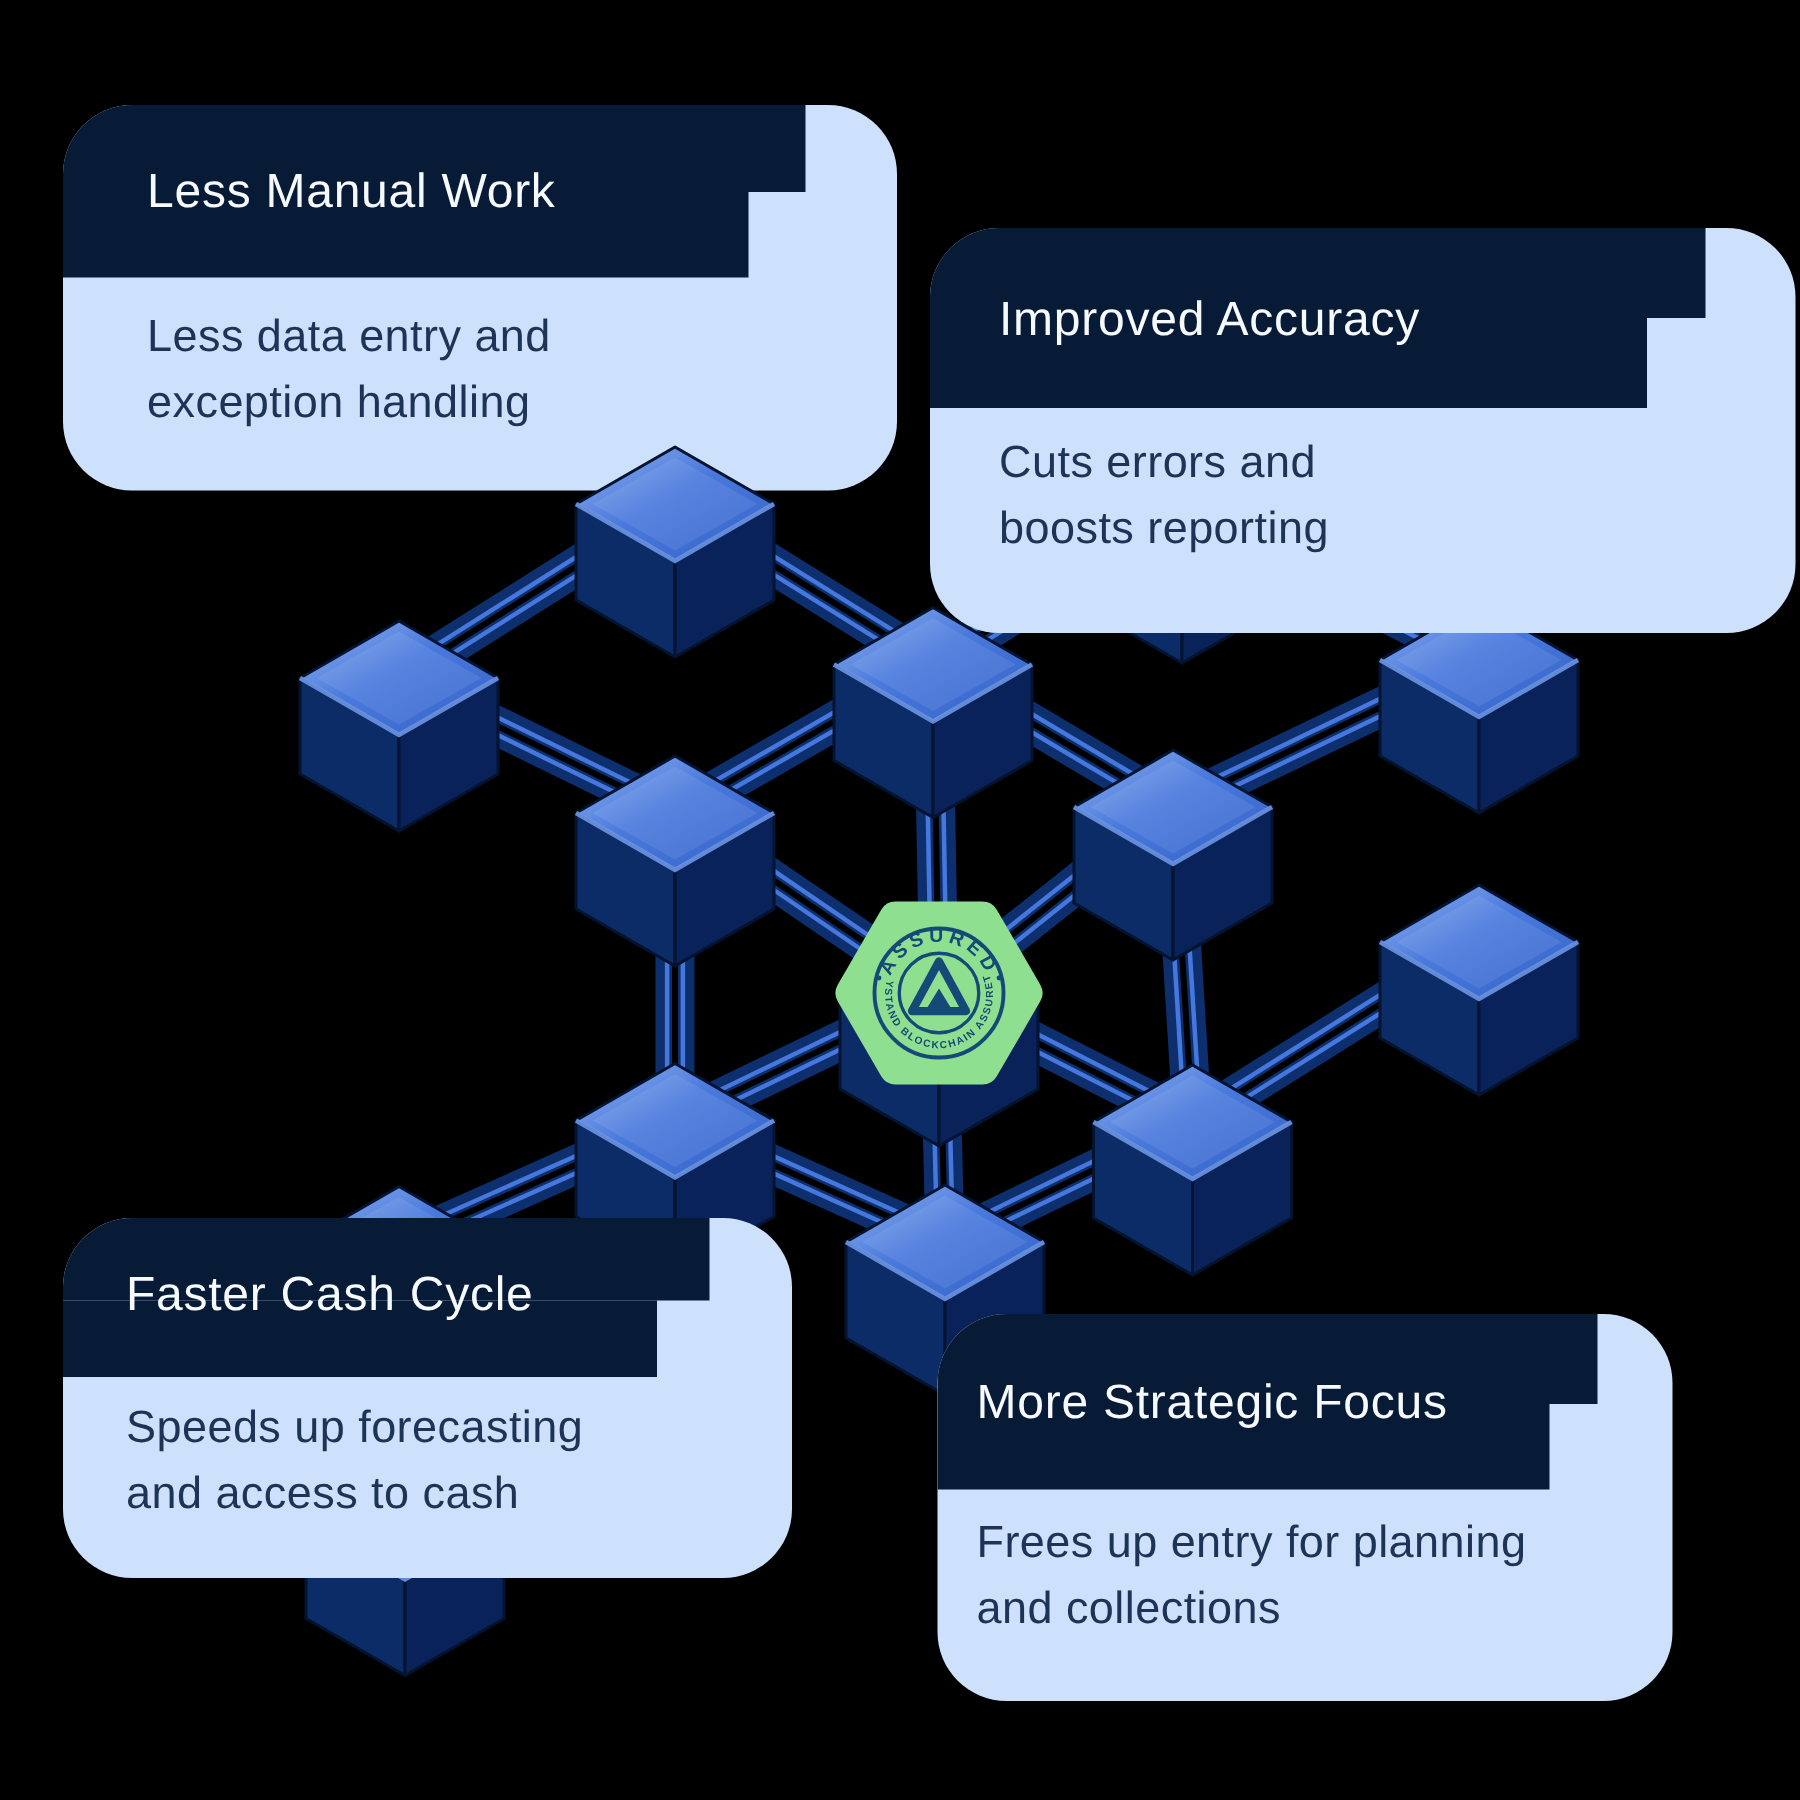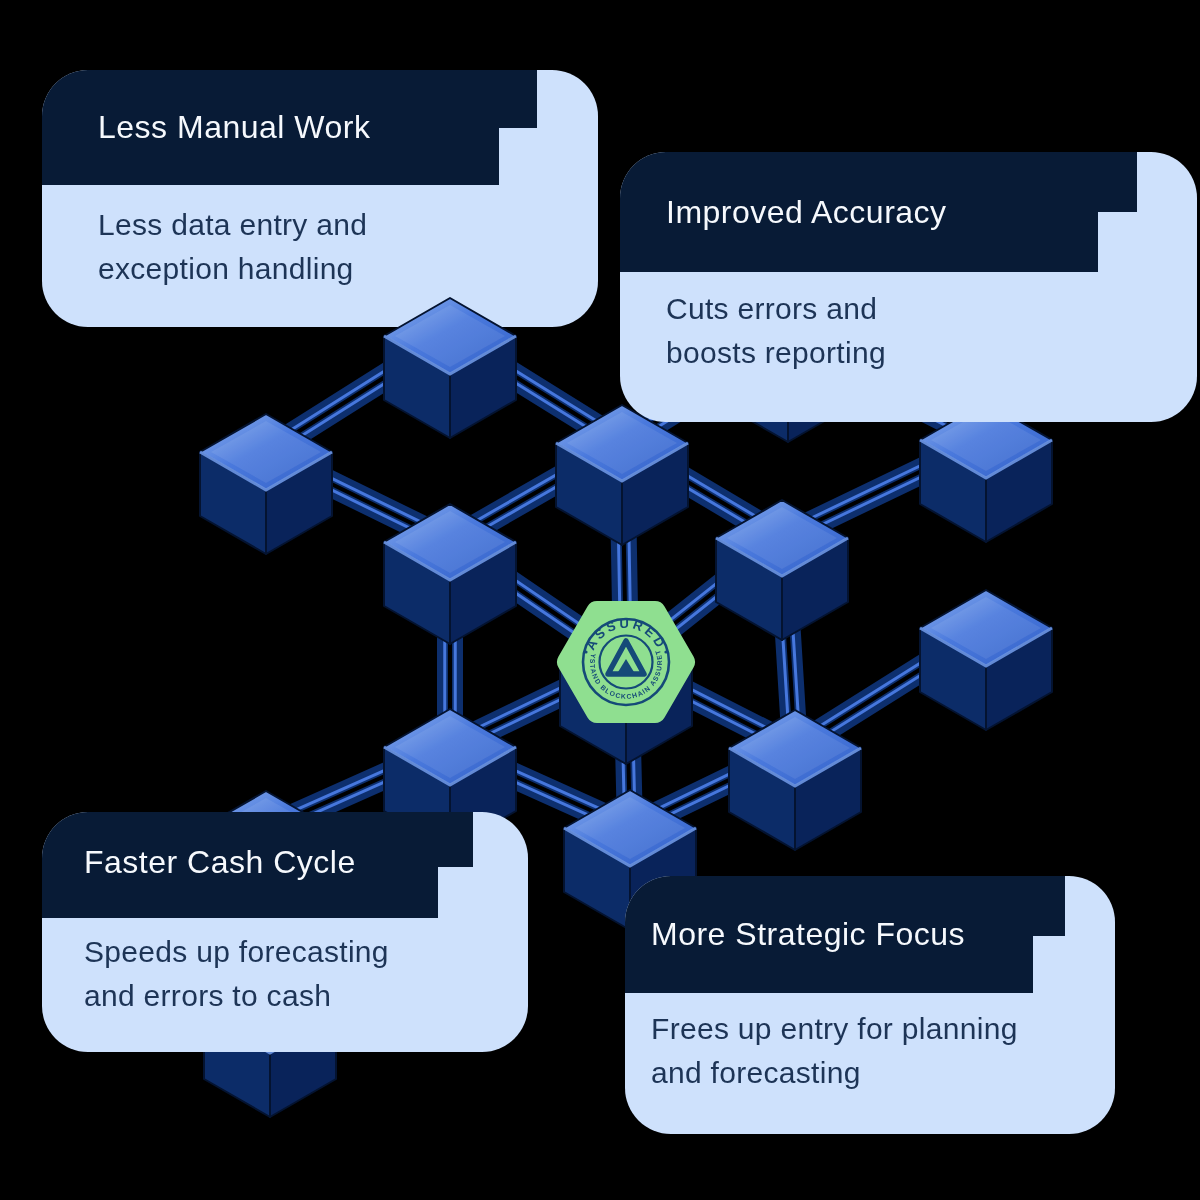--- a/index.html
+++ b/index.html
@@ -325,31 +325,31 @@
       <div>exception handling</div>
     </div>
   </div>
 
   <div class="card" id="card-2">
     <div class="band-row r1"></div>
     <div class="band-row r2"></div>
     <div class="card-title">Faster Cash Cycle</div>
     <div class="card-body">
       <div>Speeds up forecasting</div>
-      <div>and errors to cash</div>
+      <div>and access to cash</div>
     </div>
   </div>
 
   <div class="card" id="card-3">
     <div class="band-row r1"></div>
     <div class="band-row r2"></div>
     <div class="card-title">More Strategic Focus</div>
     <div class="card-body">
       <div>Frees up entry for planning</div>
-      <div>and forecasting</div>
+      <div>and collections</div>
     </div>
   </div>
 
   <svg class="overlay" width="1200" height="1200" viewBox="0 0 1200 1200">
     <g id="cubeFront">
         <g>
           <polygon points="384,336 450,374 450,438 384,400" fill="#0C2C68" stroke="#041330" stroke-width="2" stroke-linejoin="round"></polygon>
           <polygon points="450,374 516,336 516,400 450,438" fill="#09235A" stroke="#041330" stroke-width="2" stroke-linejoin="round"></polygon>
           <polygon points="450,298 516,336 450,374 384,336" fill="url(#gtop)" stroke="#041330" stroke-width="2" stroke-linejoin="round"></polygon>
           <polygon points="450,305 505,336 450,367 395,336" fill="#FFFFFF" opacity="0.08"></polygon>

